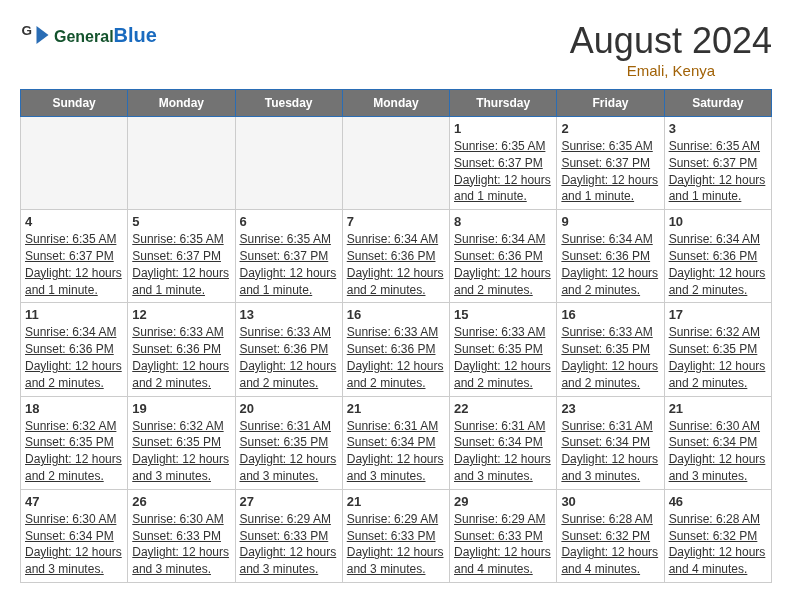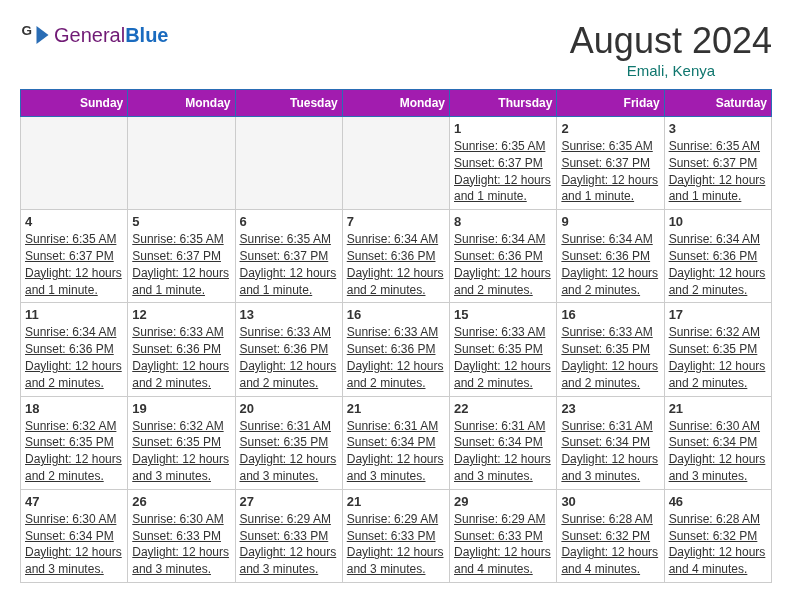--- a/index.html
+++ b/index.html
@@ -15,23 +15,23 @@
       justify-content: space-between;
       align-items: flex-start;
       margin-bottom: 10px;
     }
     .logo {
       display: flex;
       align-items: center;
       gap: 4px;
     }
     .logo-text-general {
-      font-size: 20px;
-      font-weight: normal;
-      color: #701a75;
+      font-size: 16px;
+      font-weight: bold;
+      color: #14532d;
     }
     .logo-text-blue {
       font-size: 20px;
       font-weight: bold;
       color: #1a6bbf;
       text-align: right;
     }
     .logo-icon {
       width: 30px;
       height: 30px;
@@ -39,32 +39,32 @@
     .title-area {
       text-align: center;
     }
     .month-title {
       font-size: 36px;
       font-weight: 300;
       color: #333;
     }
     .location {
       font-size: 15px;
-      color: #0f766e;
+      color: #a16207;
     }
     .calendar {
       width: 100%;
       border-collapse: collapse;
       font-size: 11px;
     }
     .calendar th {
-      background: #a21caf;
+      background: #737373;
       color: #fff;
       padding: 6px 4px;
-      text-align: right;
+      text-align: center;
       font-size: 12px;
       font-weight: bold;
       border: 1px solid #2a6db5;
     }
     .calendar td {
       border: 1px solid #ccc;
       vertical-align: top;
       padding: 4px;
       width: 108px;
       min-height: 80px;

